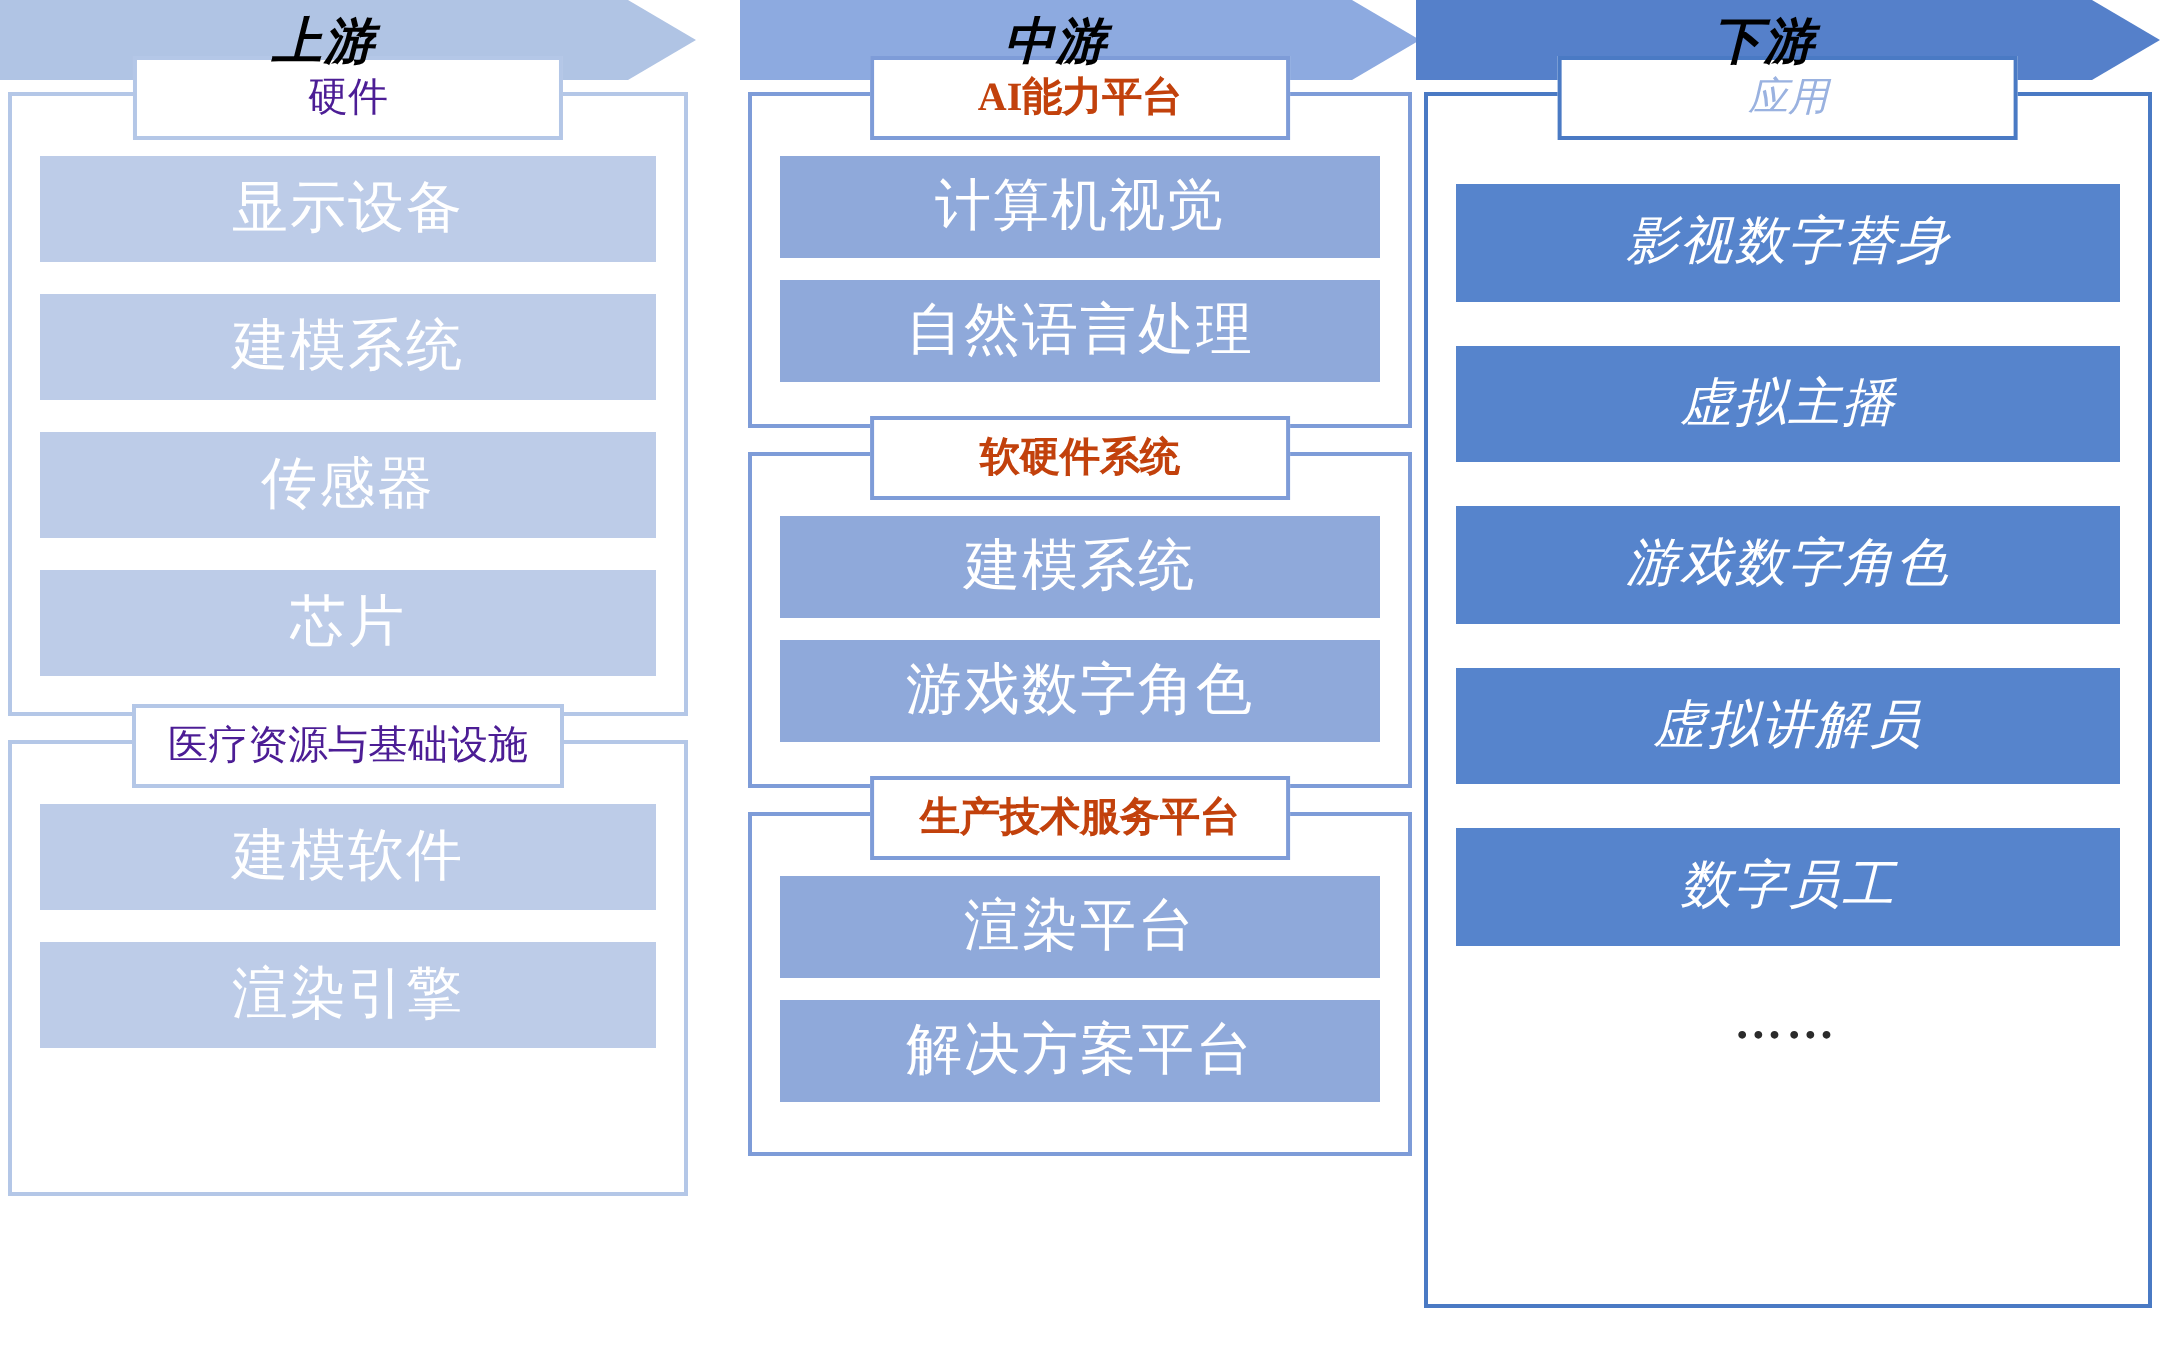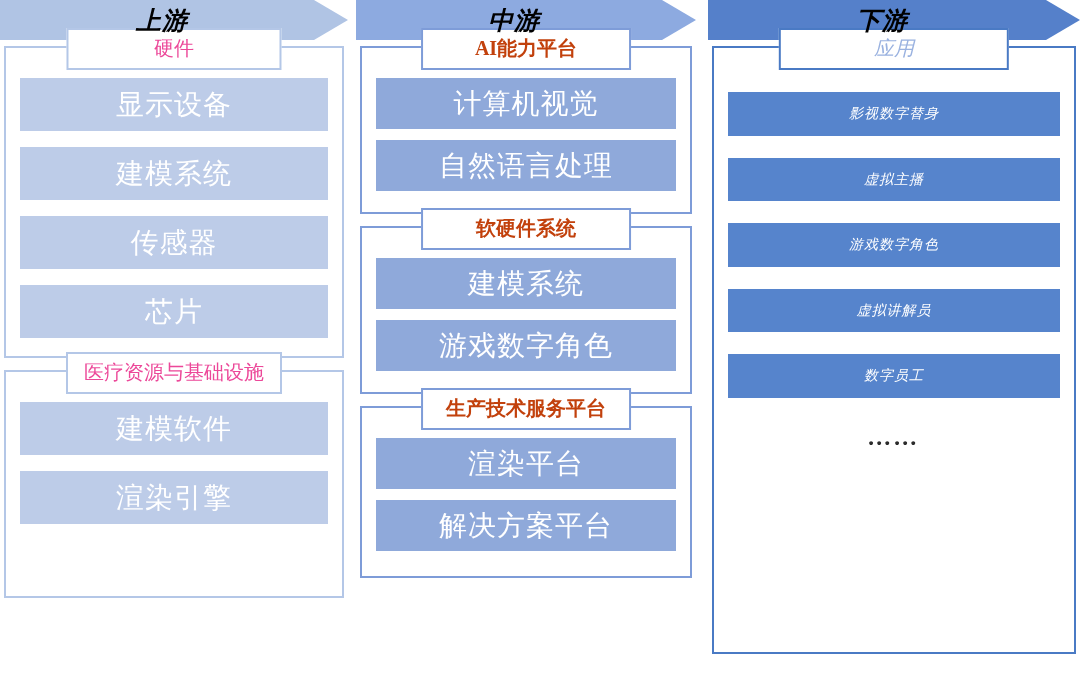--- a/index.html
+++ b/index.html
@@ -22,21 +22,21 @@
   }
 
   
   .column {
     position: absolute;
     top: 0;
     height: 676px;
     box-sizing: border-box;
   }
   .col-upstream   { left: 0px;   width: 348px; }
-  .col-midstream  { left: 356px; width: 340px; }
+  .col-midstream  { left: 370px; width: 340px; }
   .col-downstream { left: 708px; width: 372px; }
 
   
   .stage-header {
     position: relative;
     height: 40px;
     margin-bottom: 6px;
     display: flex;
     align-items: center;
     justify-content: center;
@@ -83,21 +83,21 @@
     box-sizing: border-box;
     min-width: 64%;
     padding: 5px 16px 6px 16px;
     background: #ffffff;
     text-align: center;
     font-size: 20px;
     white-space: nowrap;
   }
   .col-upstream .group-label {
     border: 2px solid #b4c7e7;
-    color: #ec4899;
+    color: #4c1d95;
   }
   .col-midstream .group-label {
     border: 2px solid #7e9cd8;
     color: #c2410c;
     font-weight: bold;
   }
   .col-downstream .group-label {
     border: 2px solid #4a7ac4;
     color: #9ab2e0;
   }
@@ -118,21 +118,21 @@
   }
   .col-midstream .item {
     background: #8fa9da;
     padding: 8px 12px;
     margin-bottom: 11px;
   }
   .col-downstream .item {
     background: #5684cc;
     padding: 13px 6px;
     margin-bottom: 22px;
-    font-size: 14px;
+    font-size: 26px;
   }
   .item:last-child { margin-bottom: 0; }
 
   .ellipsis {
     text-align: center;
     color: #2b2b2b;
     font-size: 24px;
     font-weight: bold;
     letter-spacing: 2px;
     padding: 4px 0 2px 0;

